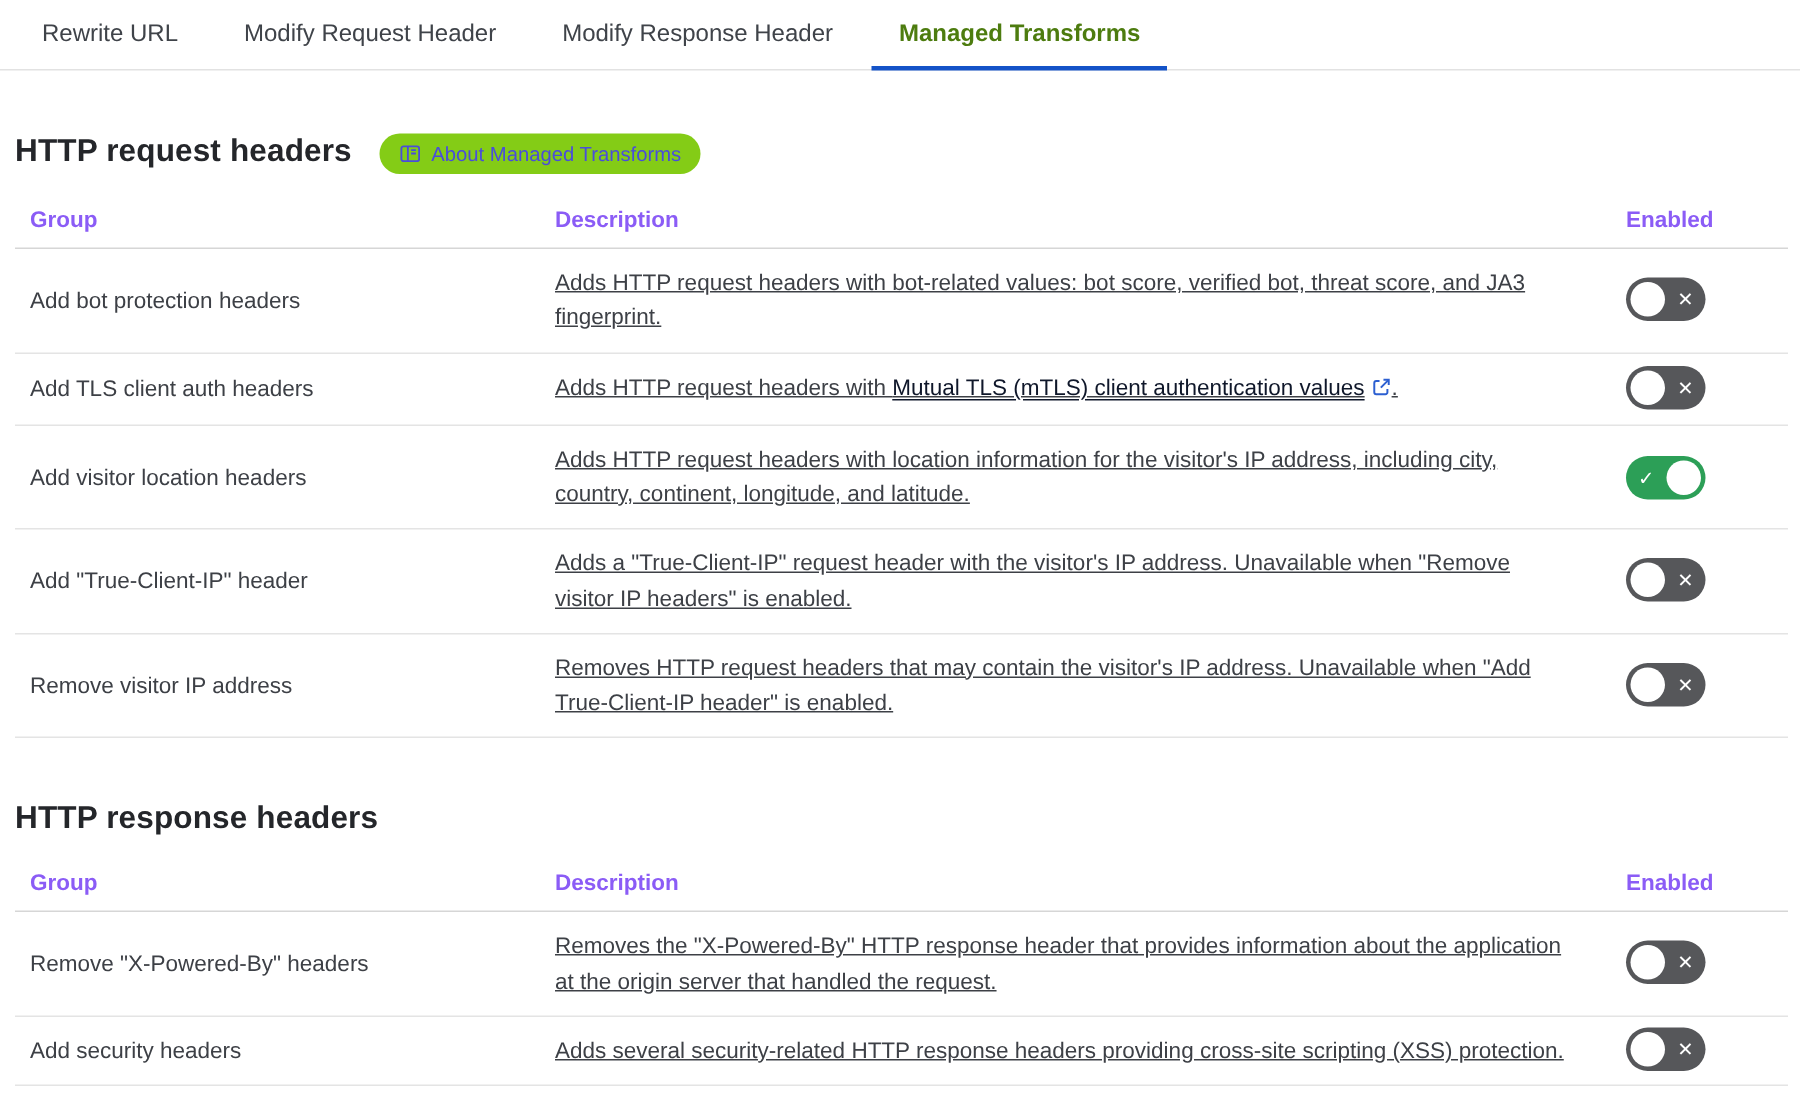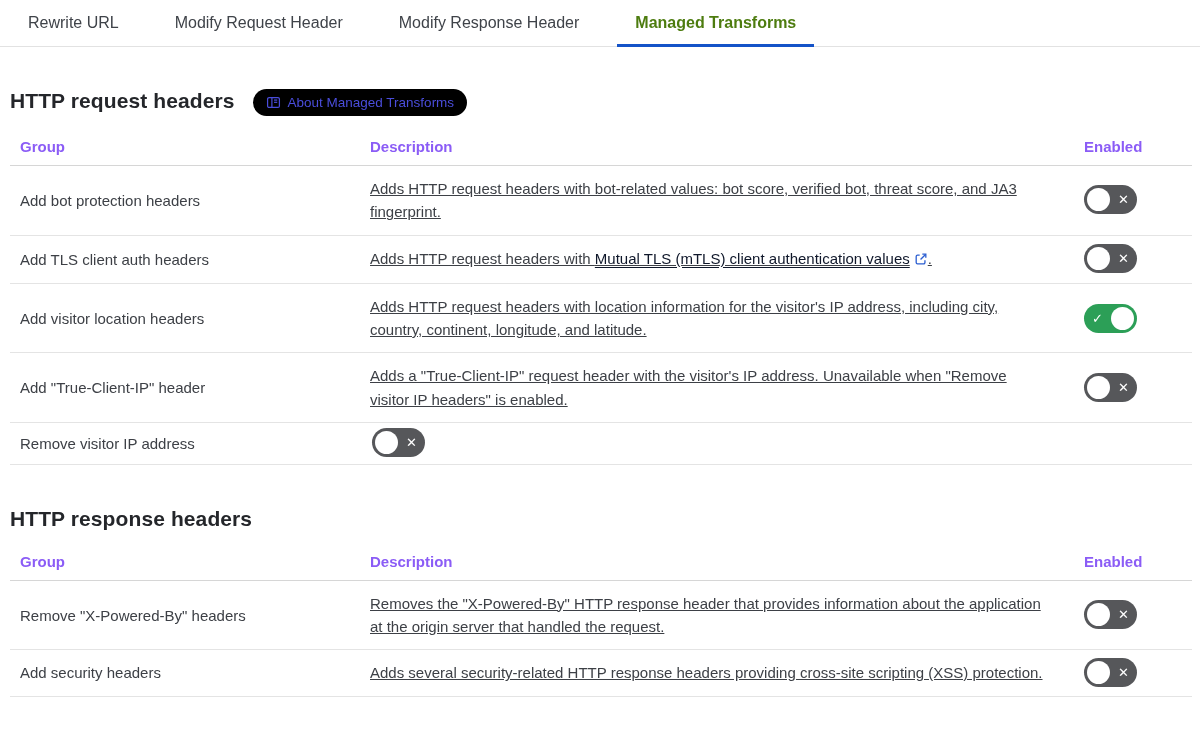--- a/index.html
+++ b/index.html
@@ -1,28 +1,28 @@
 <!DOCTYPE html>
 <html><head>
 <meta charset="utf-8">
 <style>
   * { margin:0; padding:0; box-sizing:border-box; }
   html,body { background:#ffffff; width:1200px; font-family:"Liberation Sans","DejaVu Sans",sans-serif; color:#3d4046; }
 
   
-  .tabbar { display:flex; gap:20px; padding-left:10px; border-bottom:1px solid #e2e2e2; }
+  .tabbar { display:flex; gap:8px; padding-left:10px; border-bottom:1px solid #e2e2e2; }
   .tab { font-size:16px; color:#3f4349; padding:14px 18px 12px; border-bottom:3px solid transparent; margin-bottom:-1px; cursor:pointer; white-space:nowrap; }
   .tab.active { color:#4d7c0f; font-weight:700; border-bottom-color:#1453c8; }
 
   
   .section { margin:0 8px 0 10px; }
   .section-head { display:flex; gap:18px; margin-top:42px; margin-bottom:14px; }
   .section-title { font-size:21px; font-weight:700; color:#24262a; letter-spacing:.1px; }
 
-  .about-badge { display:inline-flex; align-items:center; gap:7px; background:#000000; color:#4a4ddb;
+  .about-badge { display:inline-flex; align-items:center; gap:7px; background:#84cc16; color:#4a4ddb;
     border-radius:15px; padding:6px 13px; font-size:13.5px; cursor:pointer; }
   .about-badge svg { display:block; }
 
   
   .tbl { width:100%; }
   .trow { display:grid; grid-template-columns:350px 1fr 120px; border-bottom:1px solid #e4e4e4; }
   .trow.head { border-bottom-color:#d6d6d6; }
   .th { font-size:15px; font-weight:700; color:#8b5cf6; padding:8px 10px 10px; }
   .th.enabled-col { padding-left:12px; }
   .cell-group { align-self:center; font-size:15px; color:#3d4046; padding:12px 10px; }
@@ -118,20 +118,21 @@
       <div class="cell-toggle">
         <div class="toggle off">
           <span class="knob"></span>
           <span class="sym">✕</span>
         </div>
       </div>
     </div>
 
     <div class="trow">
       <div class="cell-group">Remove visitor IP address</div>
+      <div class="cell-desc">Removes HTTP request headers that may contain the visitor's IP address. Unavailable when "Add True-Client-IP header" is enabled.</div>
       <div class="cell-toggle">
         <div class="toggle off">
           <span class="knob"></span>
           <span class="sym">✕</span>
         </div>
       </div>
     </div>
   </div>
 </div>
 

